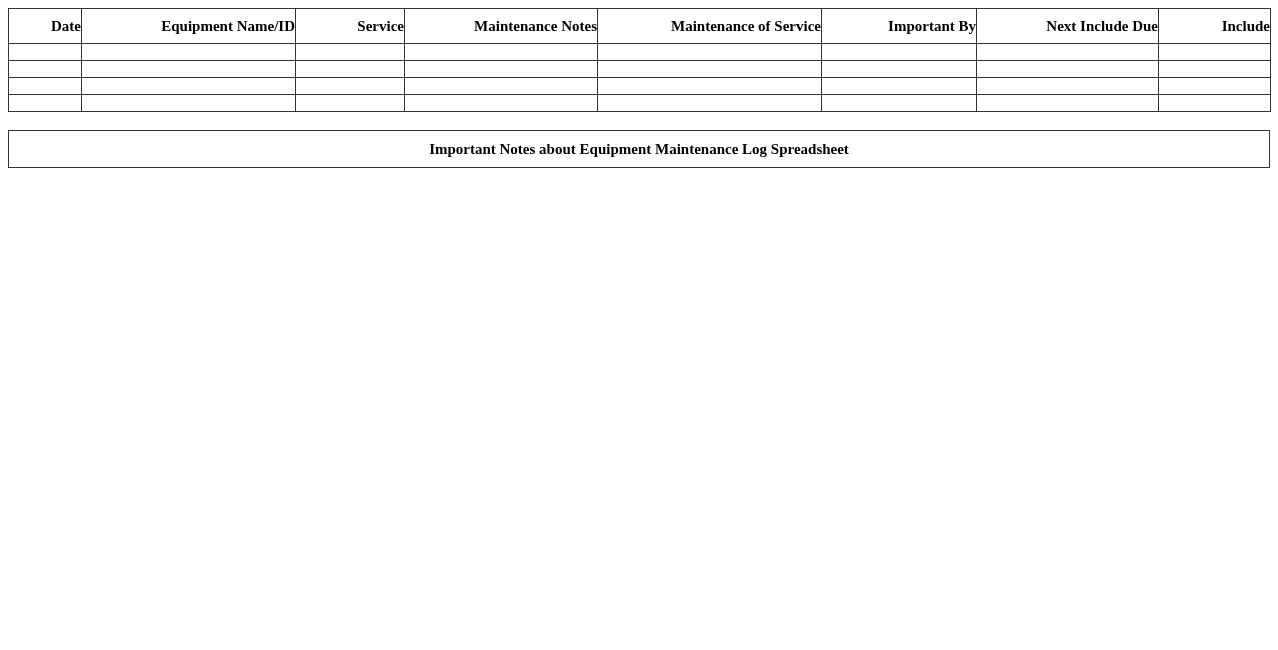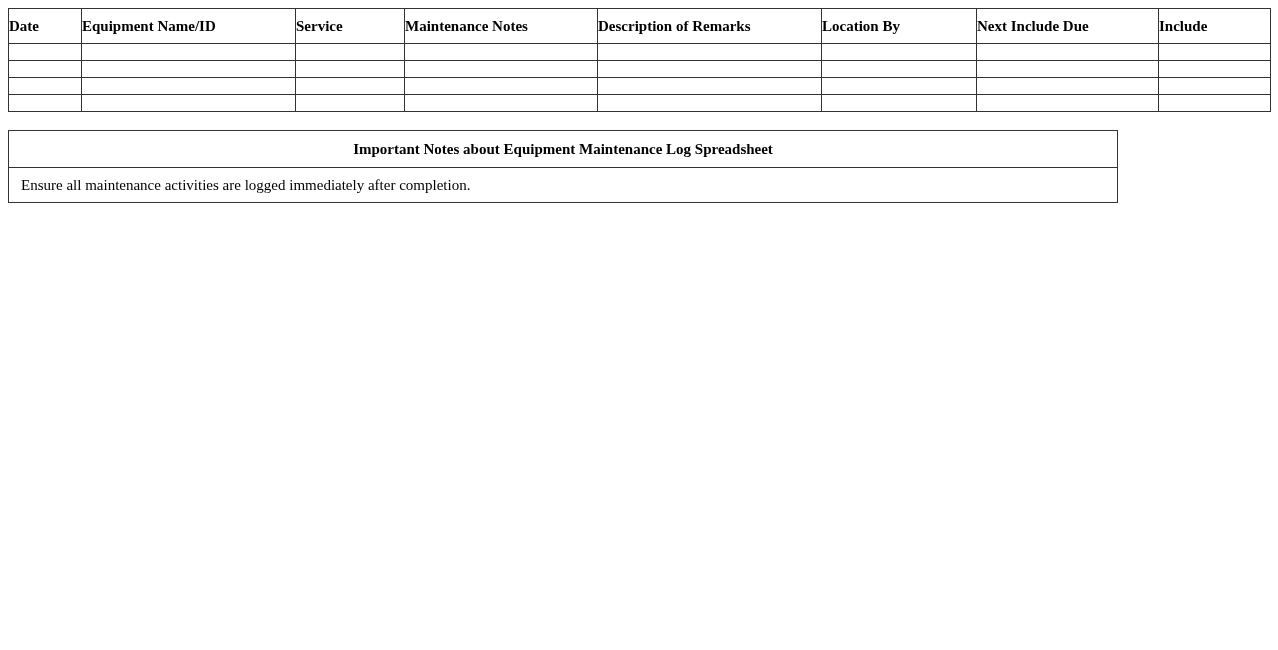--- a/index.html
+++ b/index.html
@@ -1,20 +1,20 @@
 <!DOCTYPE html>
 <html><head>
 <meta charset="utf-8">
 <style>
   html, body { margin: 0; padding: 0; background: #ffffff; }
   body { width: 1278px; height: 650px; position: relative; font-family: "Liberation Serif", serif; color: #000; }
-  table { border-collapse: collapse; position: absolute; left: 8px; width: 1110px; table-layout: fixed; }
+  table { border-collapse: collapse; position: absolute; left: 8px; width: 1262px; table-layout: fixed; }
   #log-table { top: 8px; }
   #log-table th, #log-table td { border: 1px solid #333; padding: 0; }
-  #log-table th { height: 34px; font-weight: bold; font-size: 15px; text-align: left; }
+  #log-table th { height: 34px; font-weight: bold; font-size: 15px; text-align: right; }
   #log-table td { height: 16px; }
   #notes-table { top: 130px; }
   #notes-table th, #notes-table td { border: 1px solid #333; height: 34px; font-size: 15px; }
   #notes-table th { font-weight: bold; text-align: center; }
   #notes-table td { padding: 0 0 0 12px; text-align: left; }
 </style>
 </head>
 <body>
 
 <table id="log-table">
@@ -27,22 +27,22 @@
       <col style="width:155px">
       <col style="width:182px">
       <col style="width:112px">
   </colgroup>
   <thead>
     <tr>
       <th>Date</th>
       <th>Equipment Name/ID</th>
       <th>Service</th>
       <th>Maintenance Notes</th>
-      <th>Description of Remarks</th>
-      <th>Location By</th>
+      <th>Maintenance of Service</th>
+      <th>Important By</th>
       <th>Next Include Due</th>
       <th>Include</th>
     </tr>
   </thead>
   <tbody>
     <tr>
       <td></td>
       <td></td>
       <td></td>
       <td></td>
@@ -84,17 +84,14 @@
   </tbody>
 </table>
 
 <table id="notes-table">
   <thead>
     <tr>
       <th>Important Notes about Equipment Maintenance Log Spreadsheet</th>
     </tr>
   </thead>
   <tbody>
-    <tr>
-        <td>Ensure all maintenance activities are logged immediately after completion.</td>
-      </tr>
   </tbody>
 </table>
 
 </body></html>

